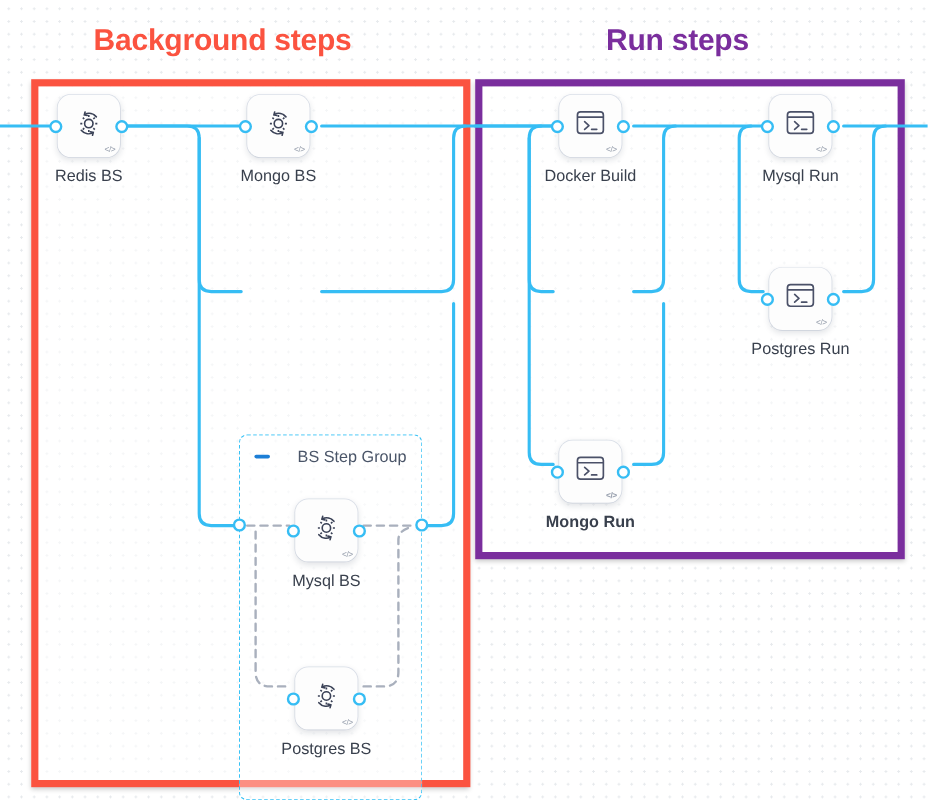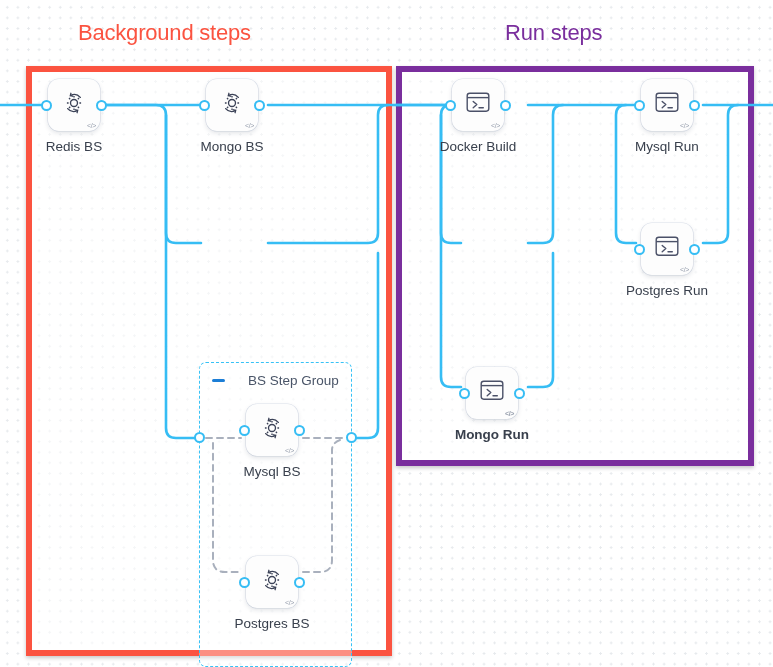--- a/index.html
+++ b/index.html
@@ -15,22 +15,22 @@
     background-color:#ffffff;
     background-image:
       radial-gradient(circle, #e7eaed 1.05px, transparent 1.15px);
     background-size:10.6px 10.6px;
     background-position:2px 2px;
   }
 
   
   .sec-title{
     position:absolute;
-    font-weight:normal;
-    font-size:22px;
+    font-weight:bold;
+    font-size:25px;
     letter-spacing:-0.2px;
     white-space:nowrap;
   }
   #title-bg{ left:78px; top:20px; color:#fb5340; }
   #title-run{ left:505px; top:20px; color:#7a2e9d; }
 
   
   .frame{
     position:absolute;
     box-sizing:border-box;
@@ -204,21 +204,21 @@
       <span class="port left"></span>
       <span class="port right"></span>
     </div>
     <div class="label">Mongo BS</div>
   </div>
 
 
   <span class="port" style="left:194px;top:432px;"></span>
   <span class="port" style="left:346px;top:432px;"></span>
 
-  <div class="node" style="left:246px;top:404px;text-align:right;">
+  <div class="node" style="left:246px;top:416px;text-align:right;">
     <div class="card">
       <span>
         <svg width="28" height="28" viewBox="0 0 28 28" fill="none" stroke="#3b4257" stroke-width="1.35">
           <circle cx="14" cy="14" r="3.5"></circle>
           <path d="M14 8.6v-1.7M14 19.4v1.7M8.6 14h-1.7M19.4 14h1.7M10.2 10.2l-1.2-1.2M17.8 17.8l1.2 1.2M17.8 10.2l1.2-1.2M10.2 17.8l-1.2 1.2"></path>
           <path d="M20.3 8.4a8 8 0 0 0-9.6-2.1" stroke-linecap="round"></path>
           <path d="M7.7 19.6a8 8 0 0 0 9.6 2.1" stroke-linecap="round"></path>
           <path d="M10.9 4.3l-0.6 2.4 2.4 0.5" stroke-linecap="round"></path>
           <path d="M17.1 23.7l0.6-2.4-2.4-0.5" stroke-linecap="round"></path>
         </svg>
@@ -242,21 +242,21 @@
           <path d="M17.1 23.7l0.6-2.4-2.4-0.5" stroke-linecap="round"></path>
         </svg>
       </span>
       <span class="codebadge">&lt;/&gt;</span>
       <span class="port left"></span>
       <span class="port right"></span>
     </div>
     <div class="label">Postgres BS</div>
   </div>
 
-  <div class="node" style="left:452px;top:79px;">
+  <div class="node" style="left:466px;top:79px;">
     <div class="card">
       <span>
         <svg width="28" height="26" viewBox="0 0 28 26" fill="none" stroke="#4b5168" stroke-width="1.4">
           <rect x="3.2" y="3.2" width="21.6" height="18" rx="2.6"></rect>
           <path d="M3.2 7.6h21.6"></path>
           <path d="M9.2 11.4l3.6 3.2-3.6 3.2" stroke-linecap="round" stroke-linejoin="round"></path>
           <path d="M15 17.8h4.3" stroke-linecap="round"></path>
         </svg>
       </span>
       <span class="codebadge">&lt;/&gt;</span>

